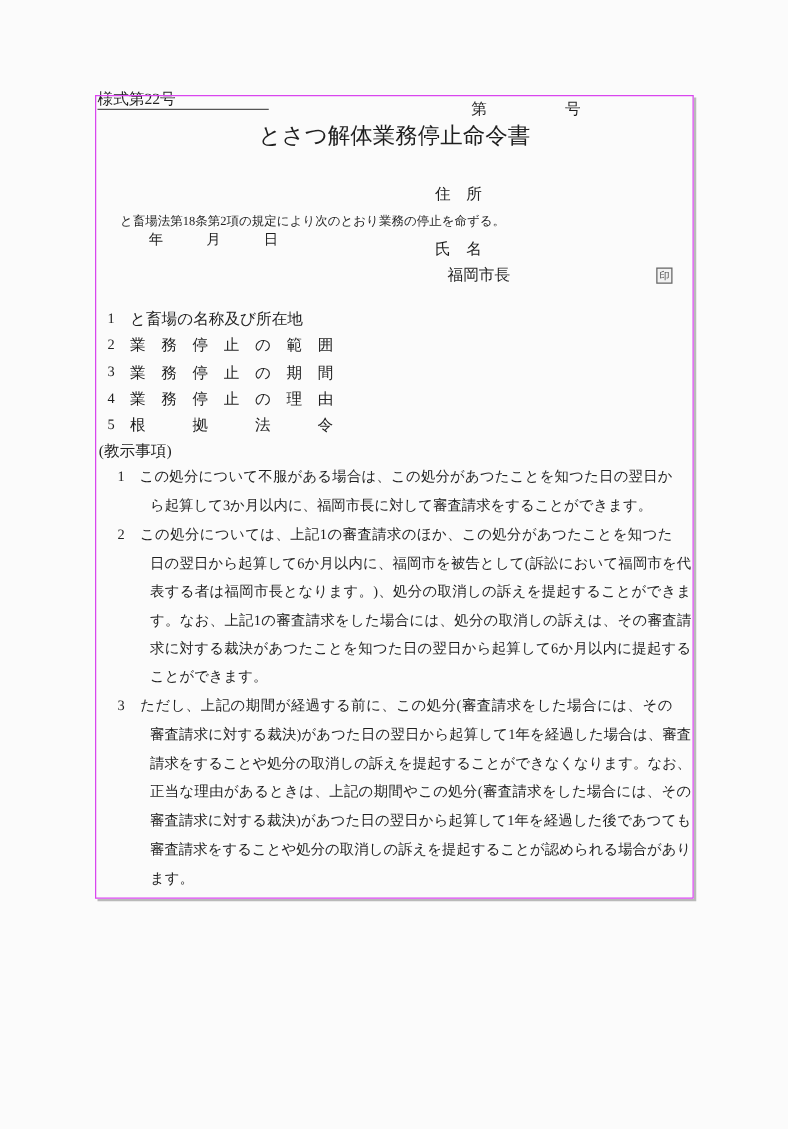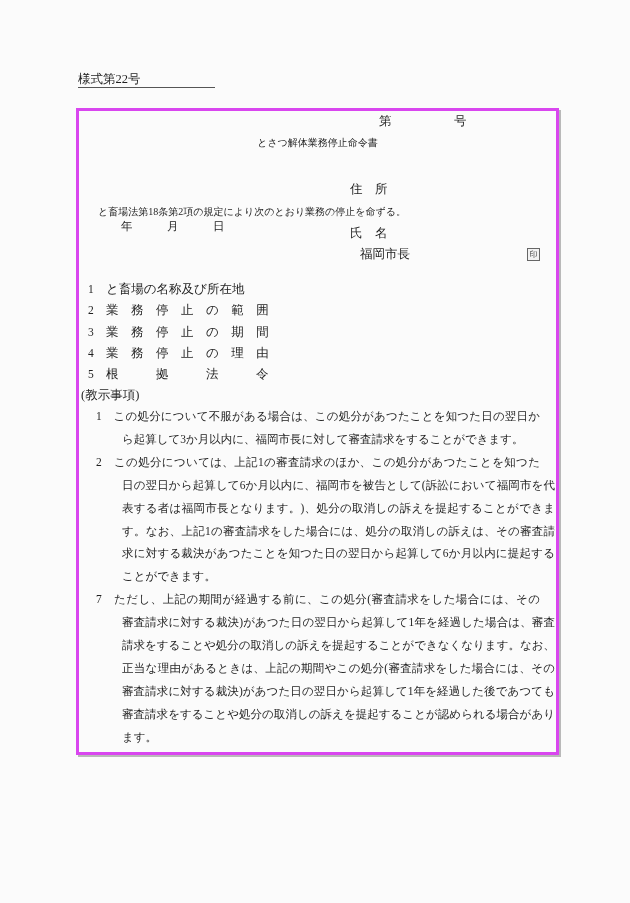--- a/index.html
+++ b/index.html
@@ -11,29 +11,29 @@
     position:relative;
     -webkit-font-smoothing:antialiased;
   }
   .form-label {
     position:absolute; left:78px; top:72px;
     font-size:12.5px; line-height:15px;
     display:inline-block; width:137px;
     border-bottom:1px solid #555;
   }
   .doc-frame {
-    position:absolute; left:76px; top:108px;
+    position:absolute; left:76px; top:76px;
     width:477px; height:641px;
-    border:3px solid #d946ef;
+    border:1px solid #d946ef;
     box-shadow:2px 2px 0 #b9b9b9;
     background:transparent;
   }
   .doc-frame > div { position:absolute; }
   .doc-number { top:3px; left:300px; font-size:12.5px; line-height:15px; white-space:pre; }
-  .doc-title { top:24px; left:0; width:100%; text-align:center; font-size:10px; line-height:15px; }
+  .doc-title { top:24px; left:0; width:100%; text-align:center; font-size:18px; line-height:15px; }
   .addr-block { top:42px; left:271px; font-size:12.5px; line-height:14.5px; white-space:pre; }
   .order-sentence { top:93px; left:19px; font-size:10px; line-height:15px; }
   .date-line { top:108px; left:42px; font-size:11.5px; line-height:15px; white-space:pre; }
   .mayor-line { top:136px; left:0; width:100%; font-size:12.5px; line-height:15px; }
   .mayor-name { margin-left:281px; }
   .seal {
     position:absolute; left:448px; top:1px;
     width:11px; height:11px;
     border:1px solid #666; background:#f2f2f2;
     font-size:8px; line-height:11px; text-align:center;
@@ -109,21 +109,21 @@
     <div class="pline pfirst">1　この処分について不服がある場合は、この処分があつたことを知つた日の翌日か</div>
     <div class="pline pcont pend">ら起算して3か月以内に、福岡市長に対して審査請求をすることができます。</div>
 
     <div class="pline pfirst">2　この処分については、上記1の審査請求のほか、この処分があつたことを知つた</div>
     <div class="pline pcont">日の翌日から起算して6か月以内に、福岡市を被告として(訴訟において福岡市を代</div>
     <div class="pline pcont">表する者は福岡市長となります。)、処分の取消しの訴えを提起することができま</div>
     <div class="pline pcont">す。なお、上記1の審査請求をした場合には、処分の取消しの訴えは、その審査請</div>
     <div class="pline pcont">求に対する裁決があつたことを知つた日の翌日から起算して6か月以内に提起する</div>
     <div class="pline pcont pend">ことができます。</div>
 
-    <div class="pline pfirst">7　ただし、上記の期間が経過する前に、この処分(審査請求をした場合には、その</div>
+    <div class="pline pfirst">3　ただし、上記の期間が経過する前に、この処分(審査請求をした場合には、その</div>
     <div class="pline pcont">審査請求に対する裁決)があつた日の翌日から起算して1年を経過した場合は、審査</div>
     <div class="pline pcont">請求をすることや処分の取消しの訴えを提起することができなくなります。なお、</div>
     <div class="pline pcont">正当な理由があるときは、上記の期間やこの処分(審査請求をした場合には、その</div>
     <div class="pline pcont">審査請求に対する裁決)があつた日の翌日から起算して1年を経過した後であつても</div>
     <div class="pline pcont">審査請求をすることや処分の取消しの訴えを提起することが認められる場合があり</div>
     <div class="pline pcont pend">ます。</div>
   </div>
 
 </div>
 

